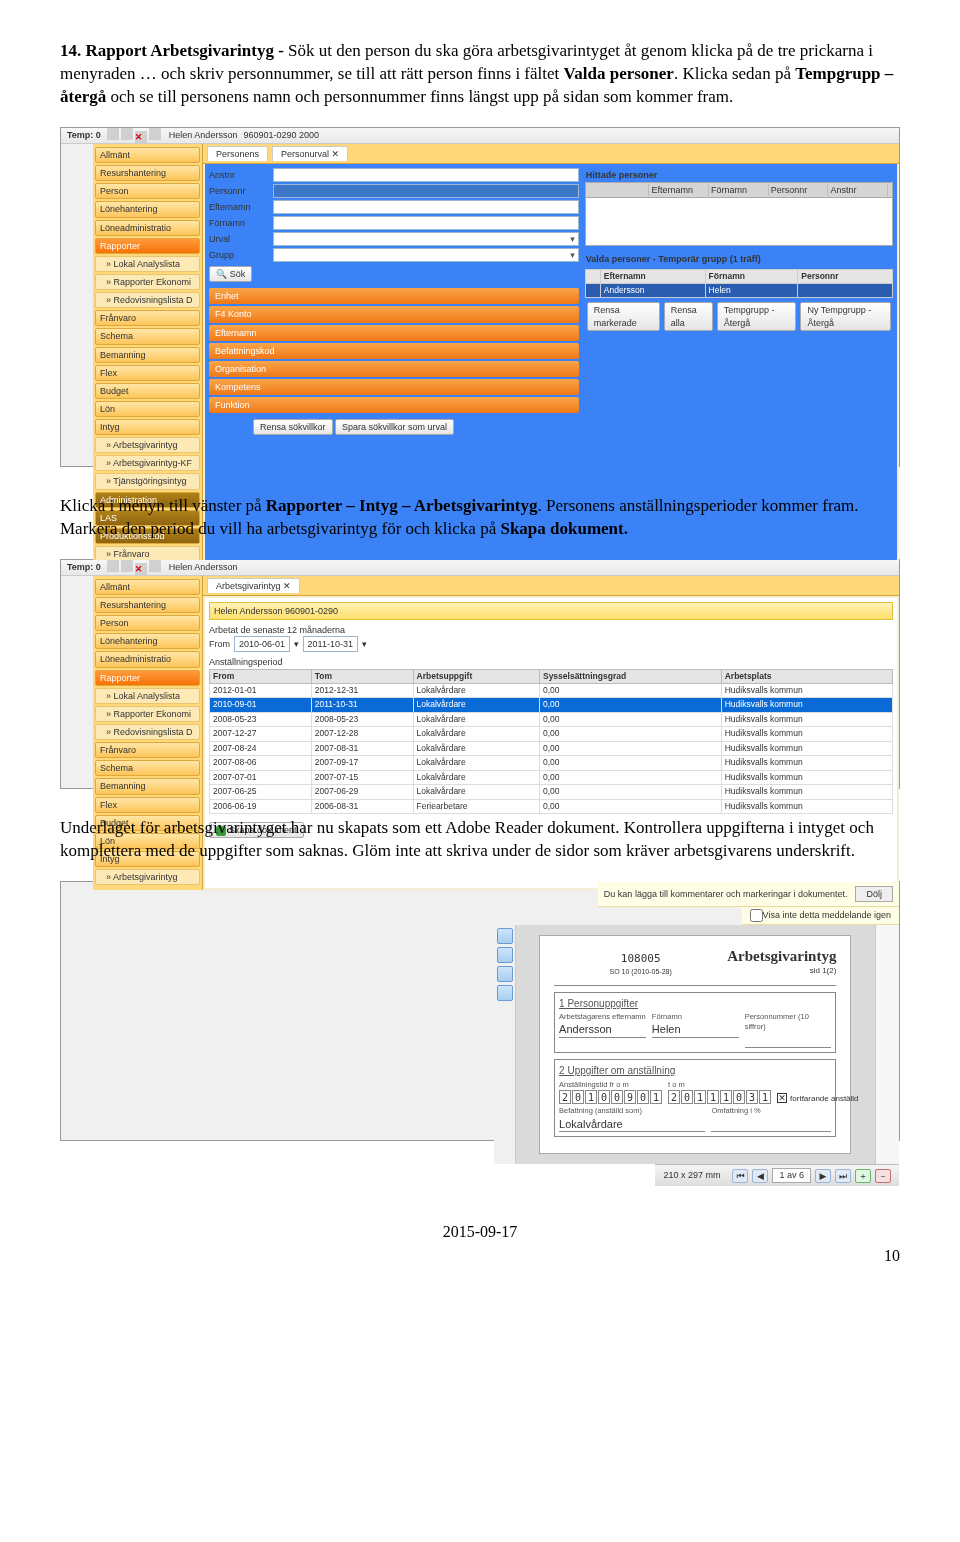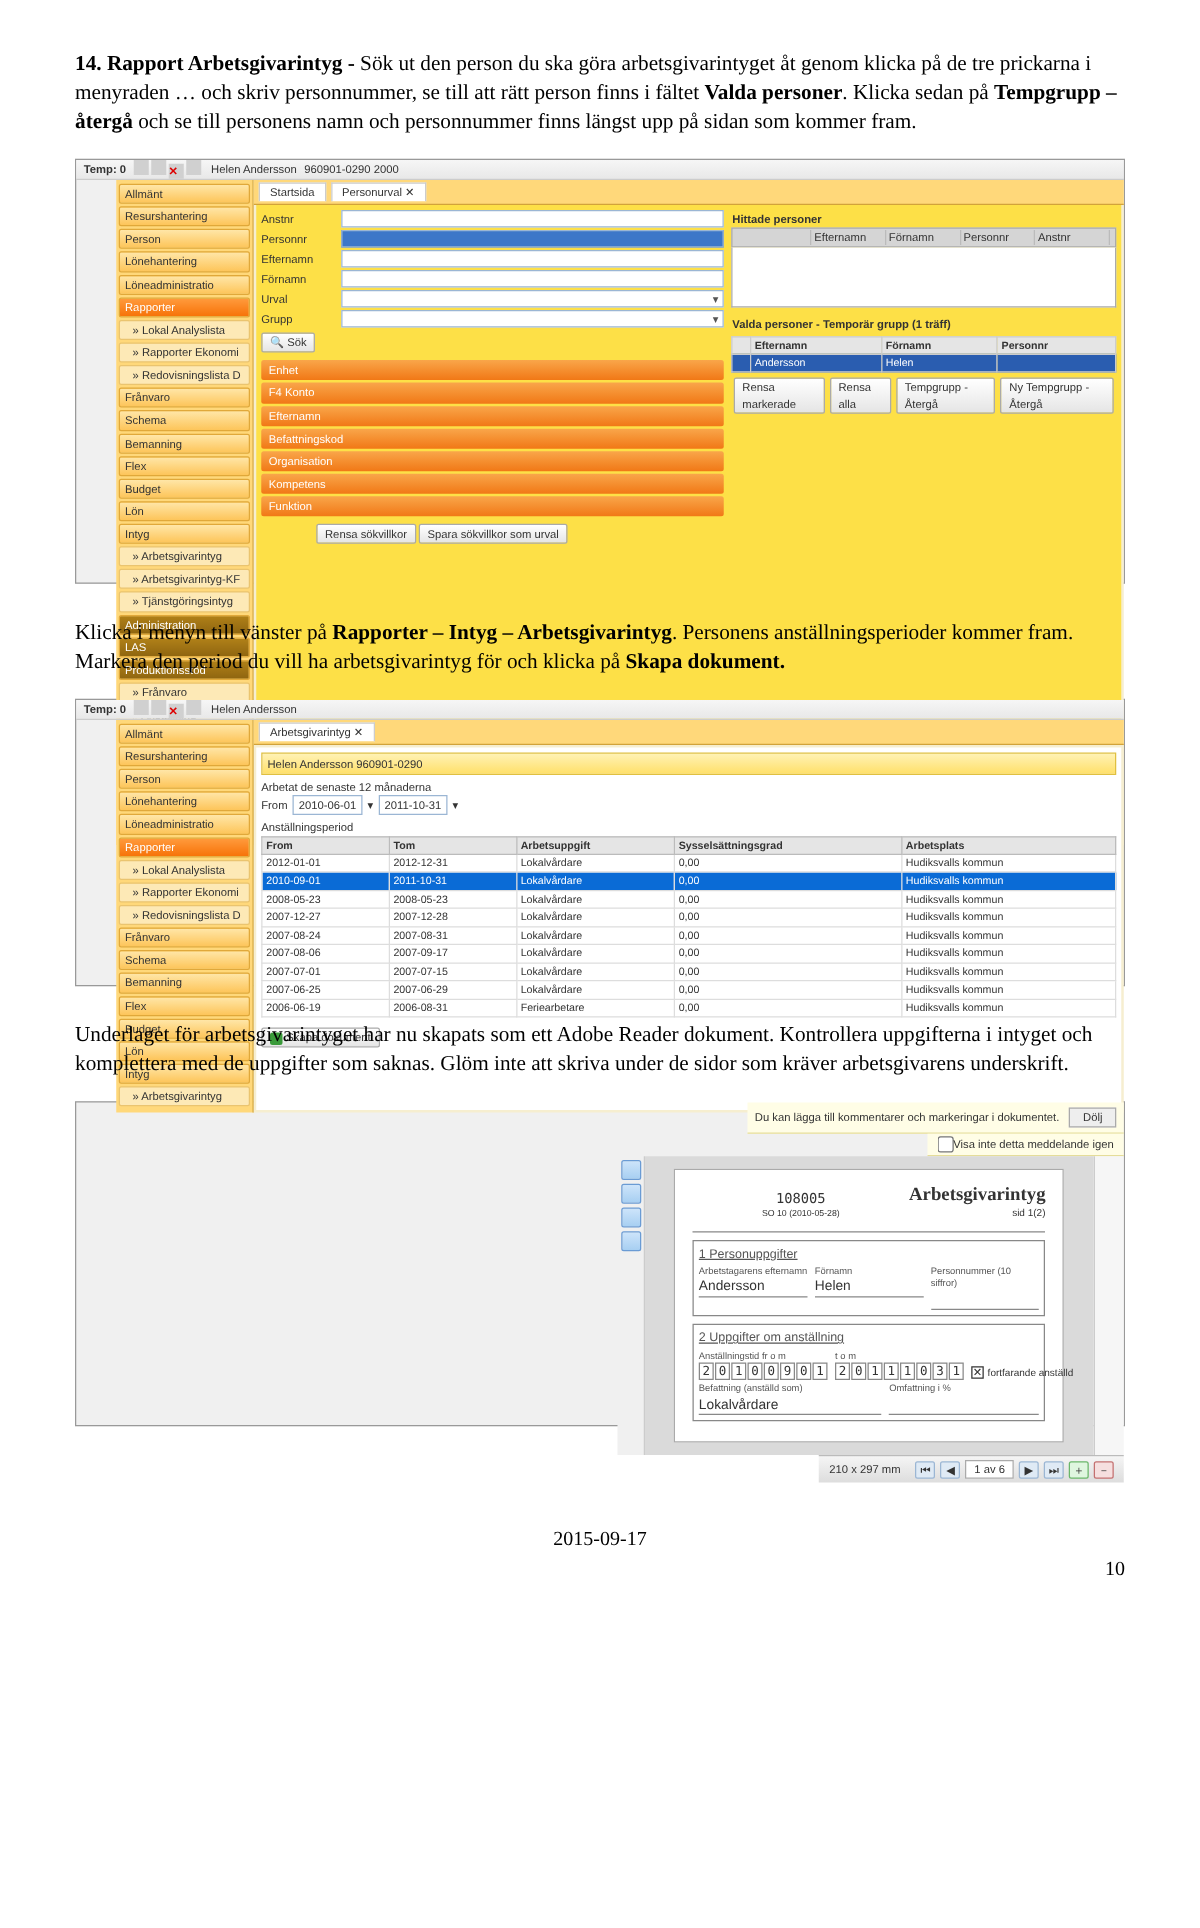--- a/index.html
+++ b/index.html
@@ -51,21 +51,21 @@
     white-space:nowrap;
     overflow:hidden;
     text-overflow:ellipsis;
   }
   .ss-sidebar .side-item.sel { background: linear-gradient(#ff9a3c,#f77308); color:#fff;}
   .ss-sidebar .side-sub { background:#fde9b6; border-color:#eac46f; padding-left:10px;}
   .ss-sidebar .side-item.dark{background:linear-gradient(#b08018,#8f6510);color:#fff;}
   .ss-main { flex:1; background:#f6eed0; display:flex; flex-direction:column;}
   .ss-tabstrip { background:#ffd87a; padding:2px 4px; display:flex; gap:4px; border-bottom:1px solid #d2a33a;}
   .ss-tab { background:#fff; border:1px solid #ccc; padding:1px 8px; border-bottom:none;}
-  .ss-content { flex:1; background:#fde047; margin:0 2px 2px 2px; display:flex; gap:6px; padding:4px;}
+  .ss-content { flex:1; background:#3b82f6; margin:0 2px 2px 2px; display:flex; gap:6px; padding:4px;}
   .ss-formpane { flex:1.2; }
   .ss-hitpane { flex:1; }
   .formrow { display:flex; align-items:center; gap:4px; margin-bottom:2px;}
   .formrow label { width:60px; text-align:left; color:#333;}
   .formrow .inp { flex:1; height:14px; background:#fff; border:1px solid #9bb6d4;}
   .formrow .inp.sel { background:#3d77c8;}
   .formrow .dd::after{content:"▾"; float:right; color:#555; padding-right:3px;}
   .ss-btn { display:inline-block; background:linear-gradient(#fff,#e5e5e5); border:1px solid #aaa; padding:1px 6px; border-radius:2px; margin-top:2px;}
   .listhdr { background:#d5d5d5; padding:1px 4px; border:1px solid #aaa; display:flex;}
   .listhdr span{flex:1; border-right:1px solid #bbb; padding-left:2px;}
@@ -162,21 +162,21 @@
         <div class="side-item side-sub">» Frånvaro</div>
         <div class="side-item side-sub">» Anställning</div>
         <div class="side-item side-sub">» Grundlista</div>
         <div class="side-item side-sub">» Semesterfg filervält</div>
         <div class="side-item side-sub">» Signallista fel</div>
         <div class="side-item side-sub">» Avdragslista</div>
         <div class="side-item side-sub">» Ej gjorda avdrag</div>
       </div>
     <div class="ss-main">
       <div class="ss-tabstrip">
-        <div class="ss-tab">Startsida</div>
+        <div class="ss-tab">Personens</div>
         <div class="ss-tab">Personurval ✕</div>
       </div>
       <div class="ss-content">
         <div class="ss-formpane">
           <div class="formrow">
               <label>Anstnr</label>
               <div class="inp"></div>
             </div>
           <div class="formrow">
               <label>Personnr</label>

